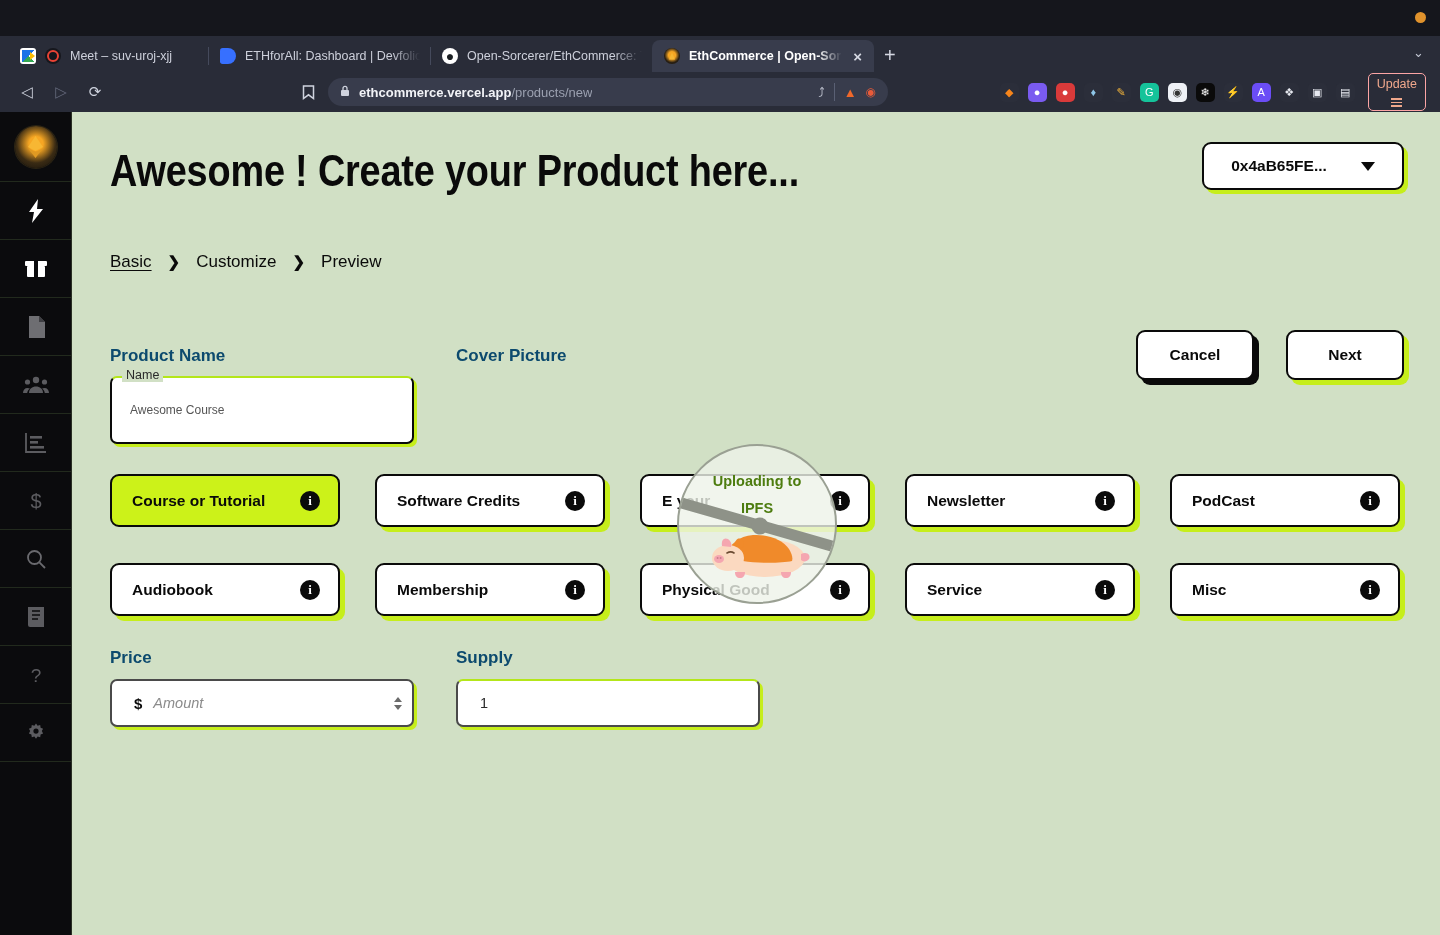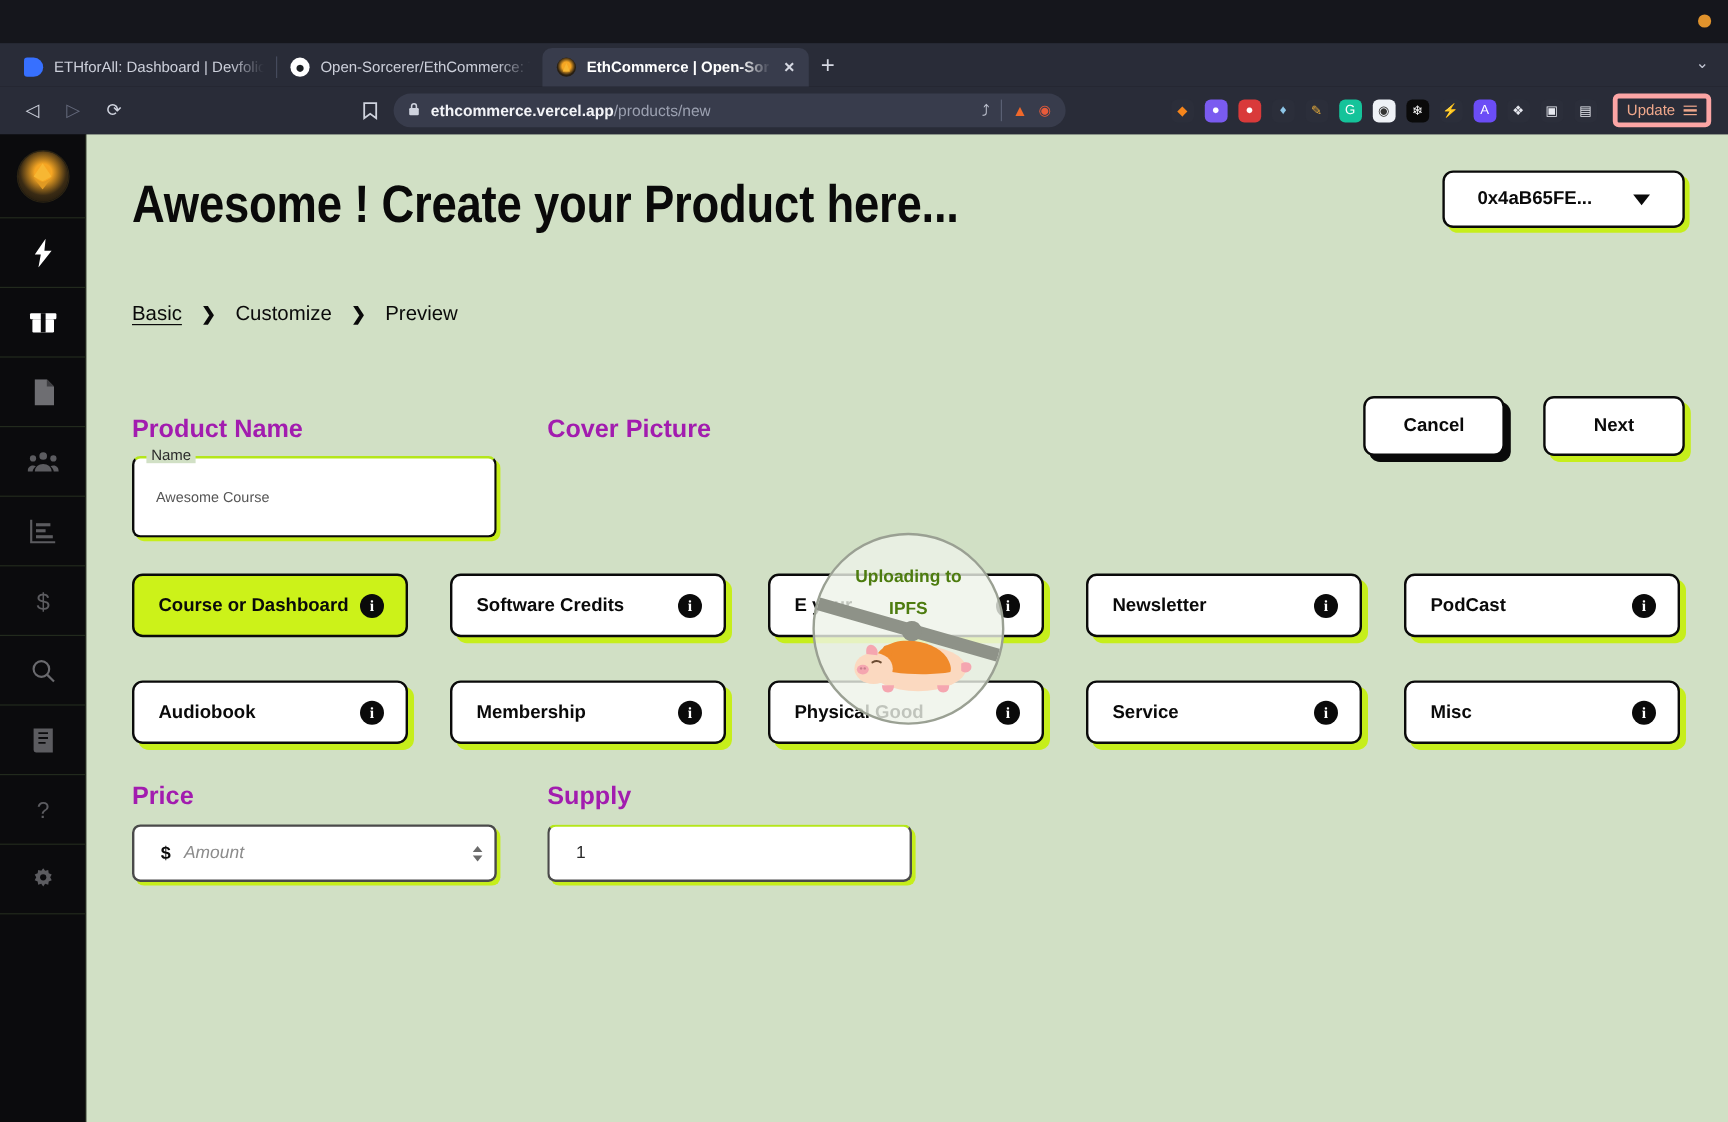--- a/index.html
+++ b/index.html
@@ -99,23 +99,24 @@
   .url-text .dim { color: #9ba0b0; }
   .url-share { margin-left: auto; color:#c3c7d4; font-size: 13px; }
   .url-sep { width:1px; height:18px; background:#5a6074; }
   .ext-row { display: flex; align-items: center; gap: 9px; margin-left: auto; padding-right: 4px;}
   .ext {
     width: 19px; height: 19px; border-radius: 5px;
     display:flex; align-items:center; justify-content:center;
     font-size: 11px; color:#fff; position: relative;
   }
   .update-btn {
-    border: 4px solid #fca5a5; color: #f0a88c; font-size: 12.5px;
+    border: 1px solid #fca5a5; color: #f0a88c; font-size: 12.5px;
     padding: 3px 8px; border-radius: 5px; display:flex; align-items:center; gap:7px;
     margin-left: 4px;
+    flex-direction: column;
   }
   .hamb { display:flex; flex-direction:column; gap:2px; }
   .hamb i { display:block; width:11px; height:1.6px; background:#f0a88c; }
 
   
   .app { display: flex; height: 829px; }
 
   .sidebar {
     width: 72px; background: #0b0b0d;
     display: flex; flex-direction: column;
@@ -173,21 +174,21 @@
   .act-btn {
     width: 118px; height: 50px;
     background: #fff; border: 2.5px solid #0a0a0a; border-radius: 9px;
     display:flex; align-items:center; justify-content:center;
     font-size: 15.5px; font-weight: bold; color:#0a0a0a;
   }
   .act-btn.cancel { box-shadow: 5px 5px 0 #0a0a0a; }
   .act-btn.next { box-shadow: 5px 5px 0 #c6ee1b; }
 
   .form { margin-top: 74px; }
-  .sec-label { font-size: 21px; font-weight: bold; color:#a21caf; }
+  .sec-label { font-size: 17px; font-weight: bold; color:#0c4a6e; }
 
   .row-1 { display: flex; gap: 22px; }
   .col-name { width: 324px; }
   .col-cover { width: 218px; }
 
   .name-wrap { position: relative; margin-top: 10px; }
   .name-input {
     width: 304px; height: 68px;
     background: #fff; border: 2px solid #0a0a0a; border-top-color:#b4e61a;
     border-radius: 7px;
@@ -290,20 +291,25 @@
 </head>
 <body>
 
 <div class="browser">
 
   <div class="titlebar">
     <div class="win-dot"></div>
   </div>
 
   <div class="tabstrip">
+    <div class="tab inactive">
+      <span class="favicon fav-meet"></span>
+      <span class="favicon fav-rec"></span>
+      <span class="tab-title">Meet – suv-uroj-xjj</span>
+    </div>
     <div class="tab inactive">
       <span class="favicon fav-devfolio"></span>
       <span class="tab-title">ETHforAll: Dashboard | Devfolio</span>
     </div>
     <div class="tab inactive">
       <span class="favicon fav-gh">●</span>
       <span class="tab-title">Open-Sorcerer/EthCommerce: Toke</span>
     </div>
     <div class="tab active">
       <span class="favicon fav-eth"></span>
@@ -494,21 +500,21 @@
           </div>
 
           <div class="col-cover">
             <div class="sec-label">Cover Picture</div>
           </div>
         </div>
 
         <div class="type-sec">
           <div class="type-grid">
             <div class="type-btn selected">
-              <span>Course or Dashboard</span>
+              <span>Course or Tutorial</span>
               <span class="info-ico">i</span>
             </div>
             <div class="type-btn">
               <span>Software Credits</span>
               <span class="info-ico">i</span>
             </div>
             <div class="type-btn">
               <span>E your</span>
               <span class="info-ico">i</span>
             </div>

